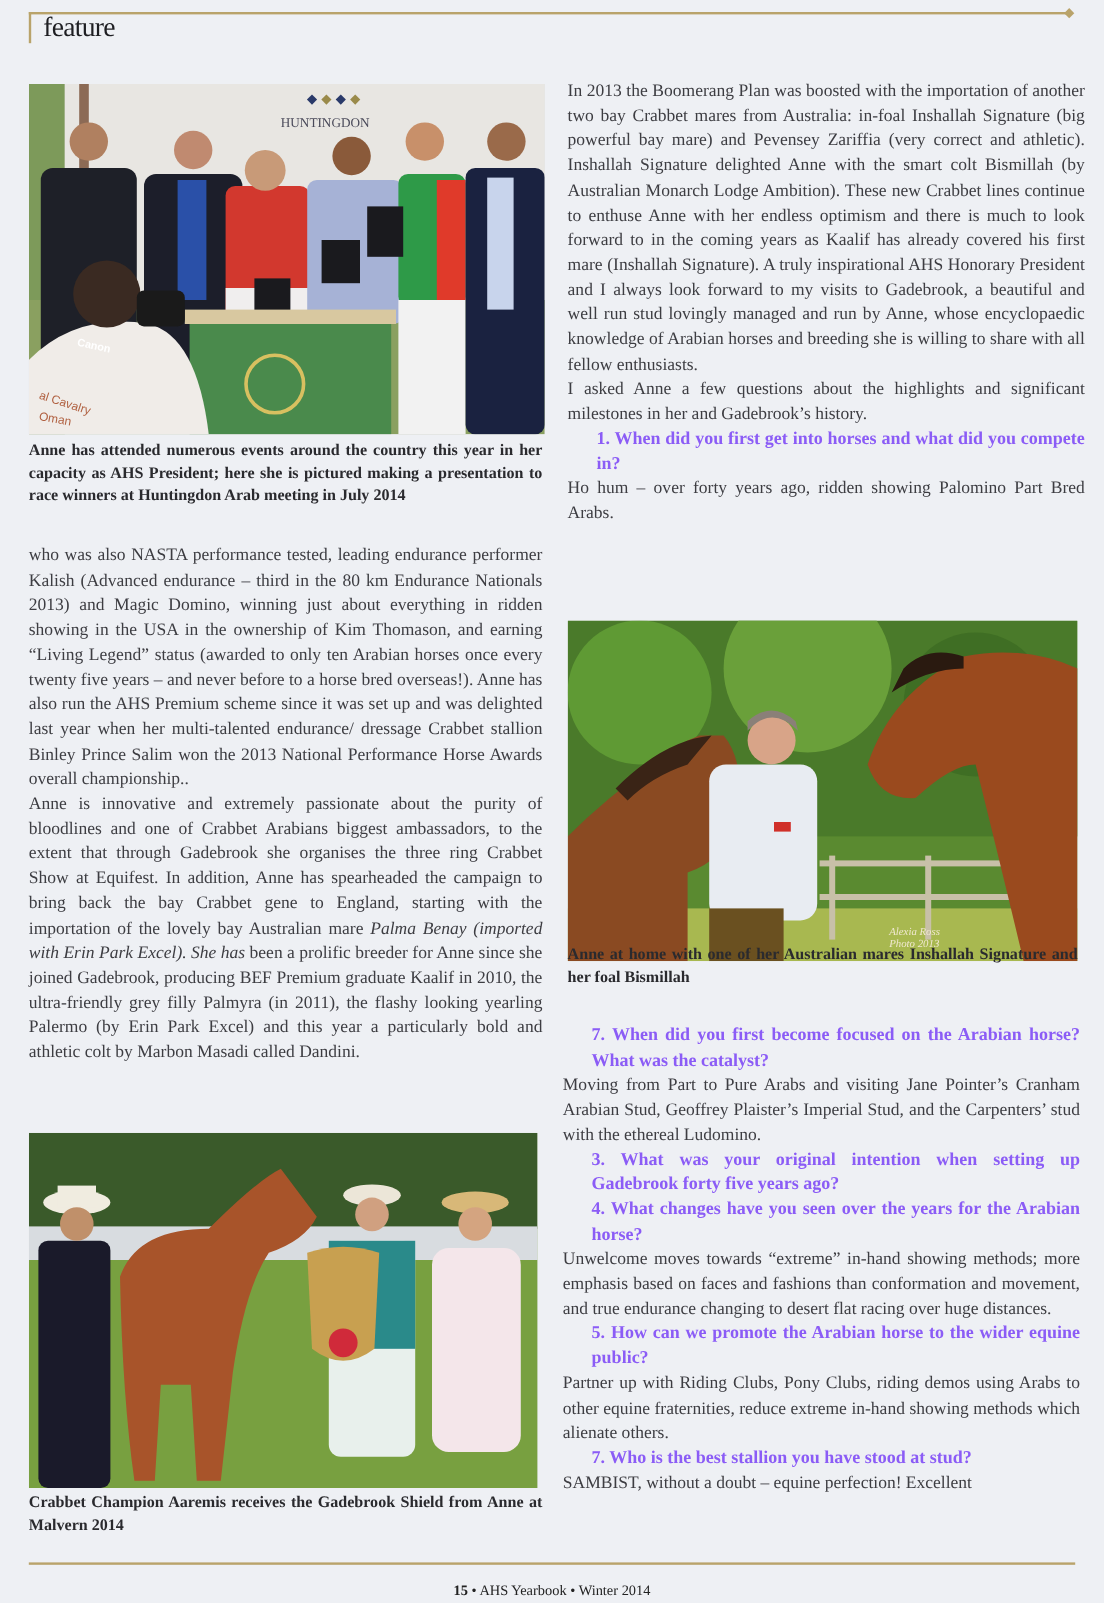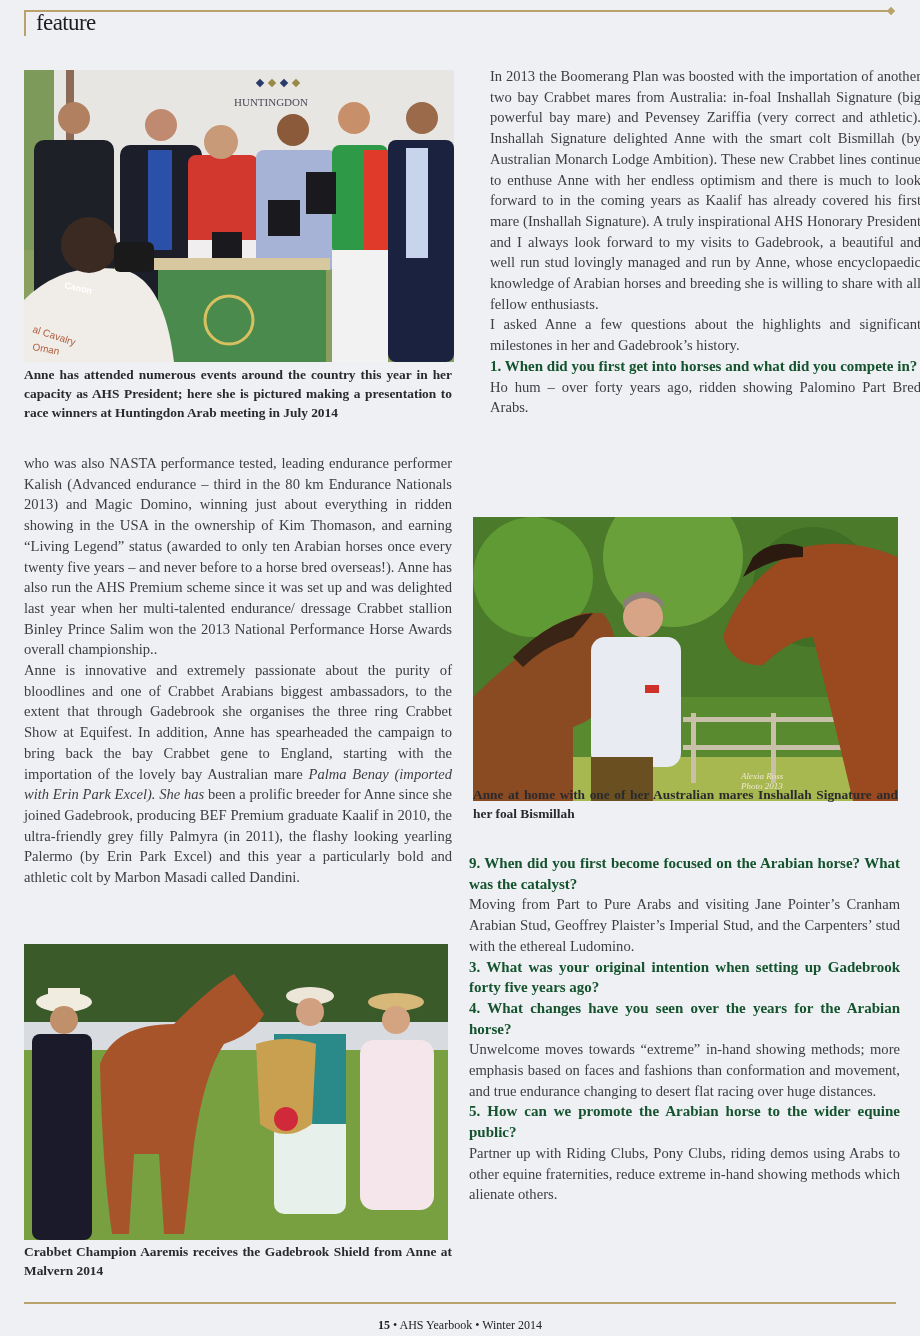--- a/index.html
+++ b/index.html
@@ -41,21 +41,21 @@
 
   .col {
     position: absolute; font-size: 14.6px; line-height: 20.7px;
     text-align: justify; color: #3d3d42;
   }
   .col p { margin: 0; }
   .caption {
     position: absolute; font-weight: bold; font-size: 13.4px; line-height: 19px;
     text-align: justify; color: #2a2a2e;
   }
-  .q { font-weight: bold; color: #14532d; font-size: 15px; line-height: 20.7px; }
+  .q { font-weight: bold; color: #8b5cf6; font-size: 15px; line-height: 20.7px; margin-left: 24px; }
   .ans { }
   .it { font-style: italic; }
 </style>
 </head>
 <body>
 
 <div class="header-rule"></div>
 <div class="header-rule-left"></div>
 <div class="header-diamond"></div>
 <div class="section-label">feature</div>
@@ -136,21 +136,21 @@
     <circle cx="286" cy="68" r="14" fill="#d0a080"></circle>
     <path d="M232 100 Q262 90 292 100 L288 180 Q262 200 236 180 Z" fill="#c8a050"></path>
     <circle cx="262" cy="175" r="12" fill="#d02a3a"></circle>
     <rect x="336" y="96" width="74" height="170" rx="14" fill="#f4e6ea"></rect>
     <ellipse cx="372" cy="58" rx="28" ry="9" fill="#d8b878"></ellipse>
     <circle cx="372" cy="76" r="14" fill="#d4a480"></circle>
   </svg>
 </div>
 <div class="caption" style="left:24px; top:1242px; width:428px;">Crabbet Champion Aaremis receives the Gadebrook Shield from Anne at Malvern 2014</div>
 
-<div class="col" style="left:490px; top:66px; width:431px;">
+<div class="col" style="left:473px; top:66px; width:431px;">
   <p>In 2013 the Boomerang Plan was boosted with the importation of another two bay Crabbet mares from Australia: in-foal Inshallah Signature (big powerful bay mare) and Pevensey Zariffia (very correct and athletic). Inshallah Signature delighted Anne with the smart colt Bismillah (by Australian Monarch Lodge Ambition). These new Crabbet lines continue to enthuse Anne with her endless optimism and there is much to look forward to in the coming years as Kaalif has already covered his first mare (Inshallah Signature). A truly inspirational AHS Honorary President and I always look forward to my visits to Gadebrook, a beautiful and well run stud lovingly managed and run by Anne, whose encyclopaedic knowledge of Arabian horses and breeding she is willing to share with all fellow enthusiasts.</p>
   <p>I asked Anne a few questions about the highlights and significant milestones in her and Gadebrook’s history.</p>
   <div>
     <div class="q">1. When did you first get into horses and what did you compete in?</div>
     <div class="ans">Ho hum – over forty years ago, ridden showing Palomino Part Bred Arabs.</div>
   </div>
 </div>
 
 <div class="photo" style="left:473px; top:496px; width:425px; height:284px;margin-top:21px;">
   <svg viewBox="0 0 425 284" preserveAspectRatio="none">
@@ -178,33 +178,37 @@
     <path d="M425 40 Q380 20 330 30 Q270 60 250 120 Q260 150 290 148 Q320 120 340 120 Q360 200 380 284 L425 284 Z" fill="#9a4a1e"></path>
     <path d="M330 30 Q300 20 280 40 L270 60 Q300 40 330 40 Z" fill="#2a1a10"></path>
     <text x="268" y="262" font-family="Liberation Serif, serif" font-style="italic" font-size="9" fill="#f0e8d0">Alexia Ross</text>
     <text x="268" y="272" font-family="Liberation Serif, serif" font-style="italic" font-size="9" fill="#f0e8d0">Photo 2013</text>
   </svg>
 </div>
 <div class="caption" style="left:473px; top:785px; width:425px;">Anne at home with one of her Australian mares Inshallah Signature and her foal Bismillah</div>
 
 <div class="col" style="left:469px; top:853px; width:431px;">
   <div>
-    <div class="q">9. When did you first become focused on the Arabian horse? What was the catalyst?</div>
+    <div class="q">7. When did you first become focused on the Arabian horse? What was the catalyst?</div>
     <div class="ans">Moving from Part to Pure Arabs and visiting Jane Pointer’s Cranham Arabian Stud, Geoffrey Plaister’s Imperial Stud, and the Carpenters’ stud with the ethereal Ludomino.</div>
   </div>
   <div>
     <div class="q">3. What was your original intention when setting up Gadebrook forty five years ago?</div>
   </div>
   <div>
     <div class="q">4. What changes have you seen over the years for the Arabian horse?</div>
     <div class="ans">Unwelcome moves towards “extreme” in-hand showing methods; more emphasis based on faces and fashions than conformation and movement, and true endurance changing to desert flat racing over huge distances.</div>
   </div>
   <div>
     <div class="q">5. How can we promote the Arabian horse to the wider equine public?</div>
     <div class="ans">Partner up with Riding Clubs, Pony Clubs, riding demos using Arabs to other equine fraternities, reduce extreme in-hand showing methods which alienate others.</div>
+  </div>
+  <div>
+    <div class="q">7. Who is the best stallion you have stood at stud?</div>
+    <div class="ans">SAMBIST, without a doubt – equine perfection! Excellent</div>
   </div>
 </div>
 
 <div class="footer-rule"></div>
 <div class="footer-text">
   <b>15</b>
   <span>•</span>
   <span>AHS Yearbook</span>
   <span>•</span>
   <span>Winter 2014</span>

